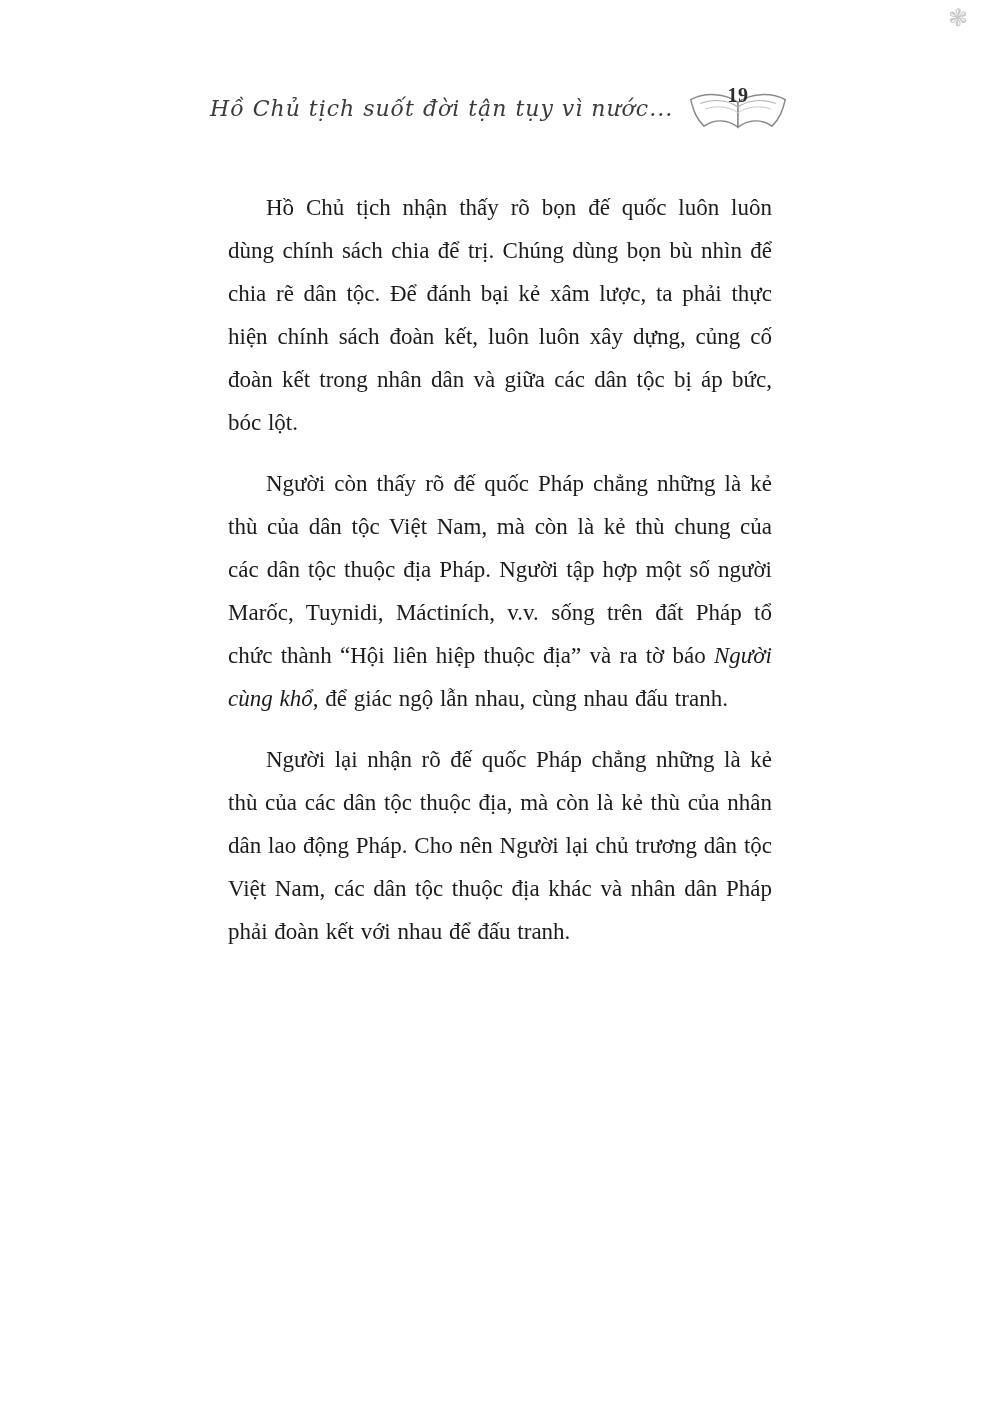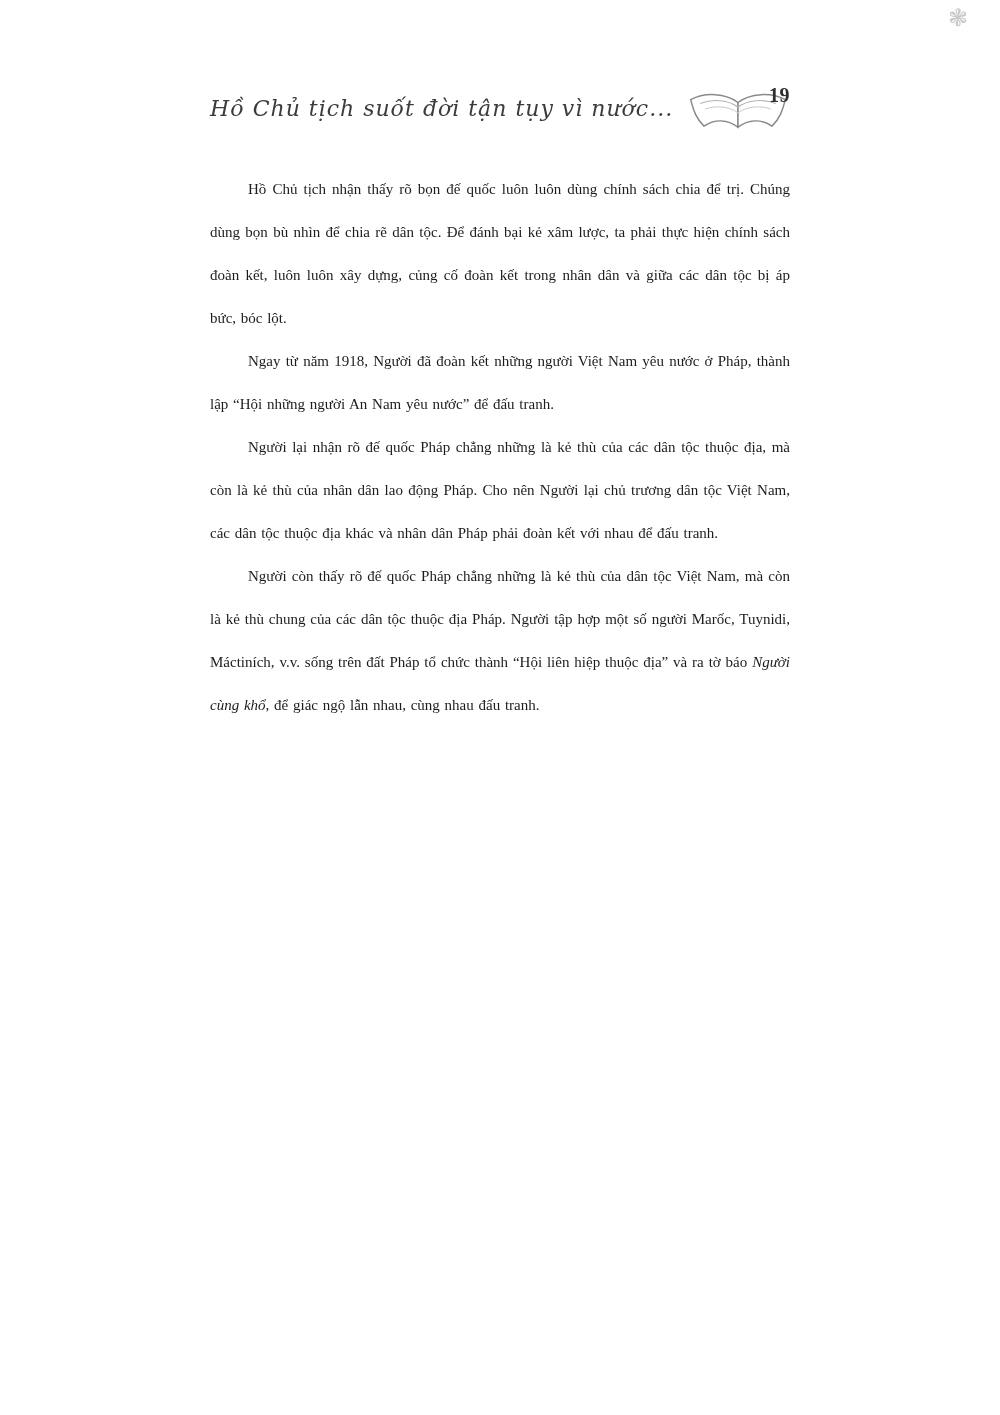--- a/index.html
+++ b/index.html
@@ -55,36 +55,36 @@
       left: 0;
       top: 4px;
       width: 104px;
       height: 46px;
     }
     .page-number {
       position: absolute;
       top: 0;
       left: 0;
       width: 100%;
-      text-align: right;
+      text-align: center;
       font-size: 20px;
       font-weight: bold;
       color: #2e2e2e;
       letter-spacing: 0.5px;
     }
     .body-text {
       position: absolute;
       top: 168px;
       left: 210px;
       width: 580px;
     }
     .body-text p {
-      margin: 0;
+      margin: 18px;
       text-indent: 38px;
-      font-size: 15px;
+      font-size: 23px;
       line-height: 43px;
       text-align: justify;
       word-spacing: 1px;
     }
     .italic {
       font-style: italic;
     }
   </style>
 </head>
 <body>
@@ -106,21 +106,20 @@
         <path d="M55 25 C 64 18, 79 17, 90 21" fill="none" stroke="#c6c6c6" stroke-width="1"></path>
       </svg>
       <span class="page-number">19</span>
     </div>
   </div>
 
   <div class="body-text">
 
     <p><span>Hồ Chủ tịch nhận thấy rõ bọn đế quốc luôn luôn dùng chính sách chia để trị. Chúng dùng bọn bù nhìn để chia rẽ dân tộc. Để đánh bại kẻ xâm lược, ta phải thực hiện chính sách đoàn kết, luôn luôn xây dựng, củng cố đoàn kết trong nhân dân và giữa các dân tộc bị áp bức, bóc lột.</span></p>
 
-    <p><span>Ngay từ năm 1918, Người đã đoàn kết những người Việt Nam yêu nước ở Pháp, thành lập “Hội những người An Nam yêu nước” để đấu tranh.</span></p>
+
+    <p><span>Người còn thấy rõ đế quốc Pháp chẳng những là kẻ thù của dân tộc Việt Nam, mà còn là kẻ thù chung của các dân tộc thuộc địa Pháp. Người tập hợp một số người Marốc, Tuynidi, Máctiních, v.v. sống trên đất Pháp tổ chức thành “Hội liên hiệp thuộc địa” và ra tờ báo </span><span class="italic">Người cùng khổ</span><span>, để giác ngộ lẫn nhau, cùng nhau đấu tranh.</span></p>
 
     <p><span>Người lại nhận rõ đế quốc Pháp chẳng những là kẻ thù của các dân tộc thuộc địa, mà còn là kẻ thù của nhân dân lao động Pháp. Cho nên Người lại chủ trương dân tộc Việt Nam, các dân tộc thuộc địa khác và nhân dân Pháp phải đoàn kết với nhau để đấu tranh.</span></p>
-
-    <p><span>Người còn thấy rõ đế quốc Pháp chẳng những là kẻ thù của dân tộc Việt Nam, mà còn là kẻ thù chung của các dân tộc thuộc địa Pháp. Người tập hợp một số người Marốc, Tuynidi, Máctiních, v.v. sống trên đất Pháp tổ chức thành “Hội liên hiệp thuộc địa” và ra tờ báo </span><span class="italic">Người cùng khổ</span><span>, để giác ngộ lẫn nhau, cùng nhau đấu tranh.</span></p>
 
   </div>
 
 </div>
 
 </body></html>

